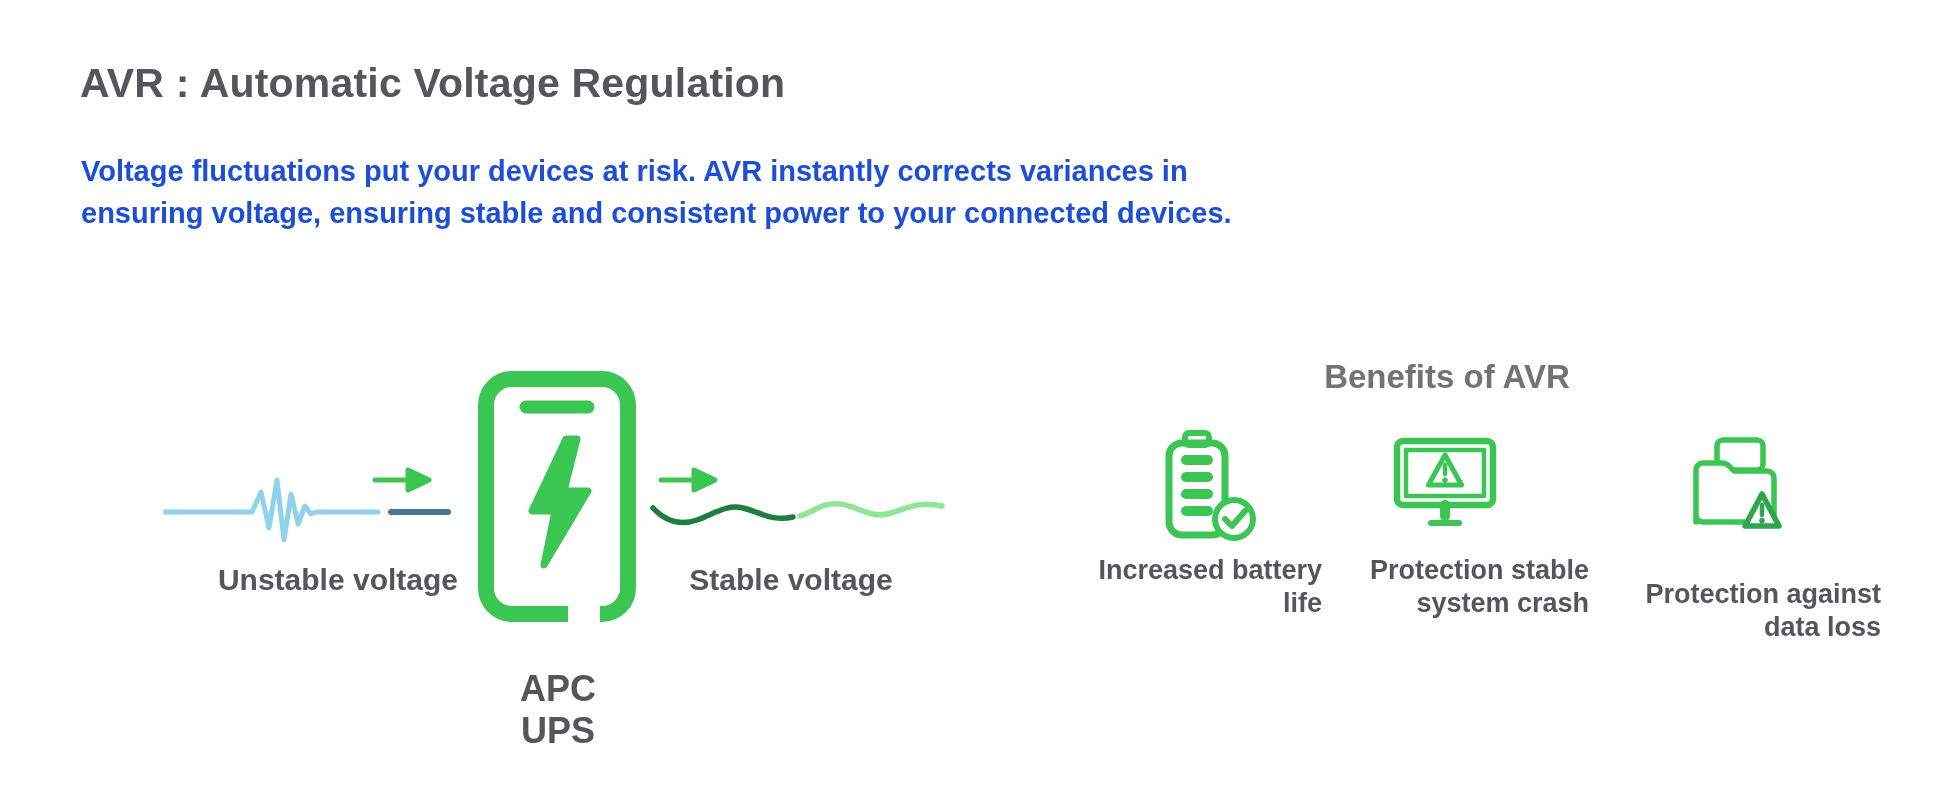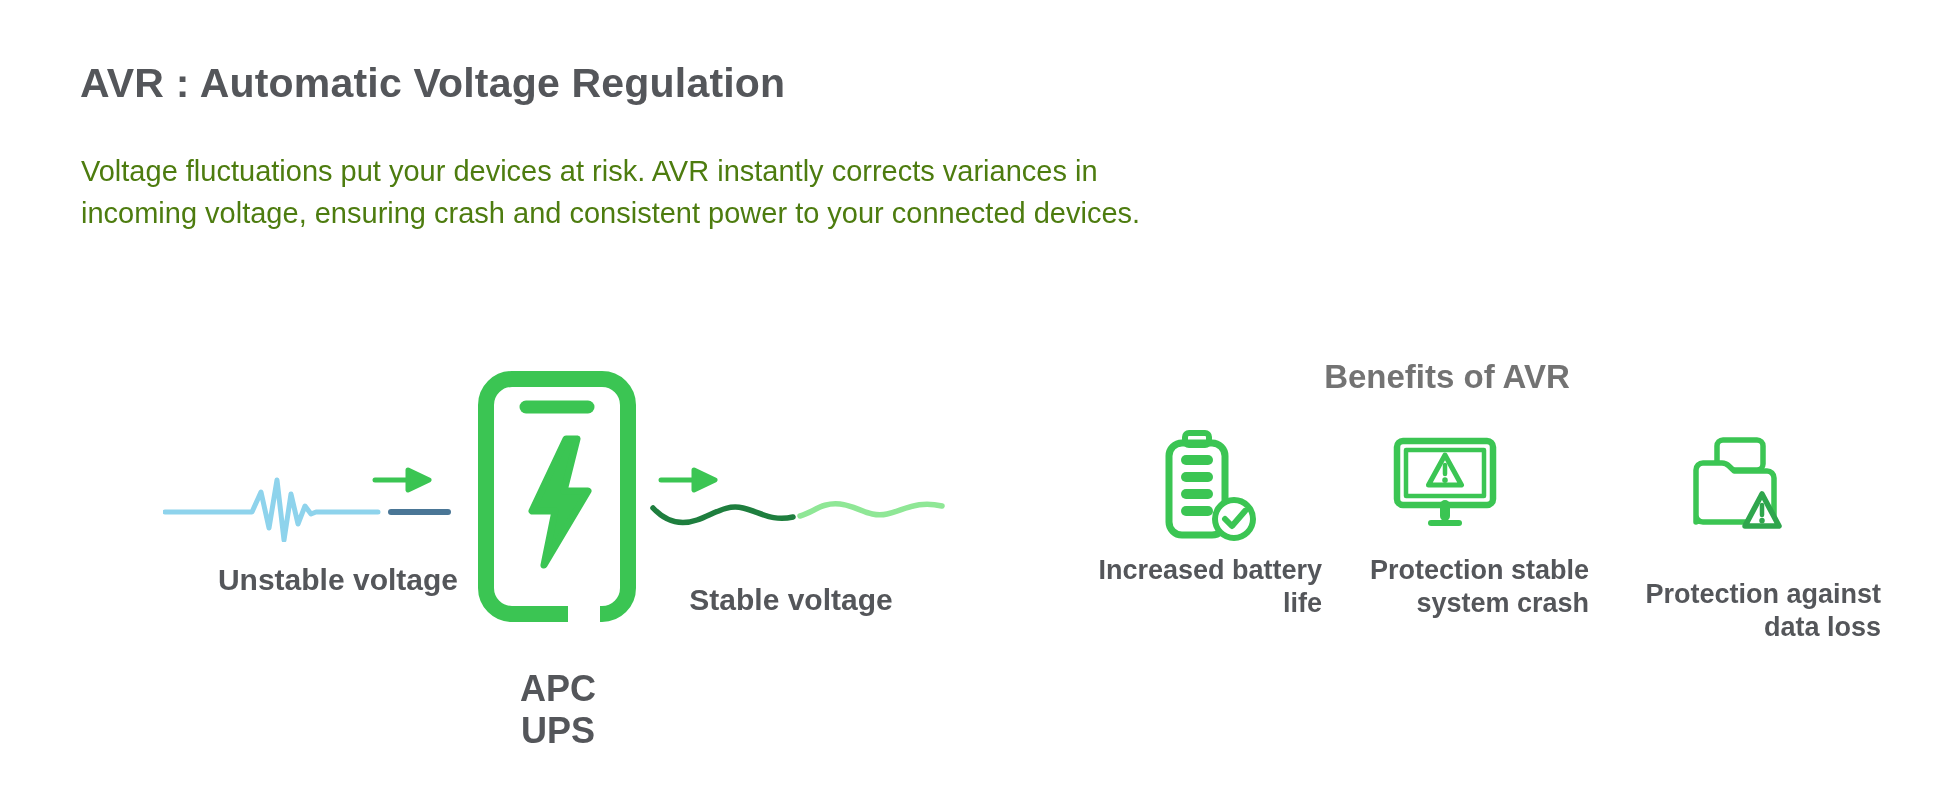--- a/index.html
+++ b/index.html
@@ -20,39 +20,39 @@
     font-size: 41px;
     font-weight: 700;
     letter-spacing: 0.2px;
     color: #54565A;
   }
   .desc {
     position: absolute;
     left: 81px;
     top: 150px;
     font-size: 29px;
-    font-weight: 400;
+    font-weight: 700;
     line-height: 42px;
-    color: #4d7c0f;
+    color: #1d4ed8;
   }
   .abs { position: absolute; }
   .pos-unstable-wave { left: 163px; top: 462px; }
   .pos-arrow1       { left: 372px; top: 467px; }
   .pos-ups          { left: 476px; top: 369px; }
   .pos-arrow2       { left: 658px; top: 467px; }
   .pos-stable-wave  { left: 650px; top: 488px; }
   .flow-label {
     position: absolute;
     font-size: 30px;
     font-weight: 700;
     text-align: center;
     color: #54565A;
   }
   .pos-label-unstable { left: 158px; top: 563px; width: 300px; text-align: right; }
-  .pos-label-stable   { left: 646px; top: 563px; width: 290px; margin-top: 20px; }
+  .pos-label-stable   { left: 646px; top: 563px; width: 290px; }
   .pos-label-ups      { left: 478px; top: 668px; width: 160px; font-size: 36px; }
   .benefits-heading {
     position: absolute;
     left: 1305px;
     top: 358px;
     width: 284px;
     text-align: center;
     font-size: 33px;
     font-weight: 700;
     color: #737373;
@@ -79,21 +79,21 @@
 </style>
 </head>
 <body>
 
 <div class="canvas">
 
   <h1 class="title">AVR : Automatic Voltage Regulation</h1>
 
   <p class="desc">
     <span>Voltage fluctuations put your devices at risk. AVR instantly corrects variances in</span><br>
-    <span>incoming voltage, ensuring crash and consistent power to your connected devices.</span>
+    <span>ensuring voltage, ensuring stable and consistent power to your connected devices.</span>
   </p>
 
   <svg class="abs pos-unstable-wave" width="290" height="80" viewBox="0 0 290 80">
     <path d="M2 50 H89 L98 30 L106 66 L114 18 L121 78 L128 32 L135 62 L142 44 L148 52 L153 50 H215" fill="none" stroke-width="5" stroke-linecap="round" stroke-linejoin="round" stroke="#8ED3EC"></path>
     <path d="M228 50 H285" fill="none" stroke-width="6" stroke-linecap="round" stroke="#4A7696"></path>
   </svg>
 
   <svg class="abs pos-arrow1" width="60" height="26" viewBox="0 0 60 26">
     <g stroke-width="5" stroke-linecap="round" stroke="#3BC553">
       <line x1="3" y1="13" x2="36" y2="13"></line>

